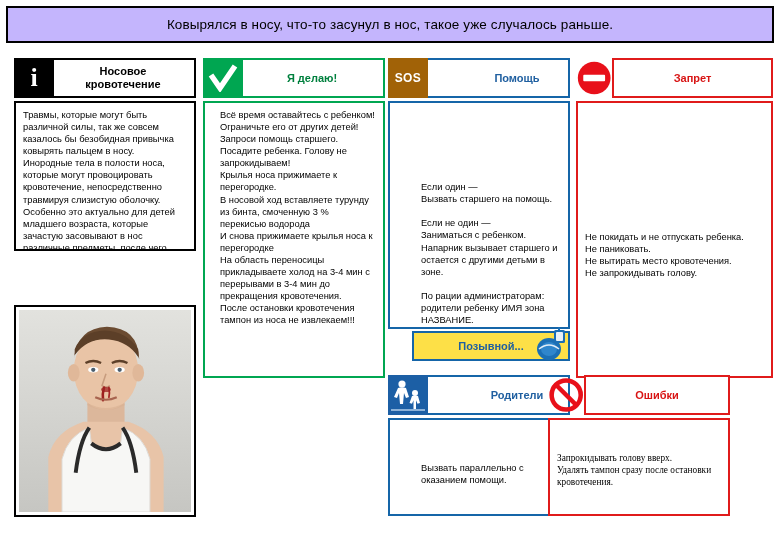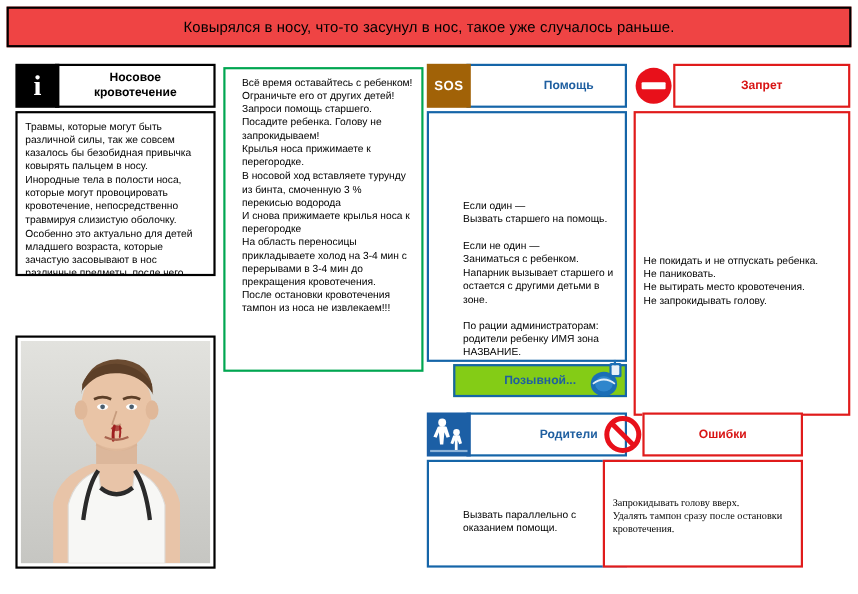--- a/index.html
+++ b/index.html
@@ -10,21 +10,21 @@
     overflow: hidden;
   }
   .page { position: relative; width: 780px; height: 540px; background:#fff; }
 
   
   .header-bar {
     position: absolute;
     left: 6px; top: 6px;
     width: 768px; height: 37px;
     border: 2px solid #000;
-    background: #ef4444;
+    background: #c4b5fd;
     display: flex; align-items: center; justify-content: center;
   }
   .header-title {
     font-size: 13.5px;
     color: #000;
     letter-spacing: 0.1px;
     text-align: center;
     white-space: nowrap;
   }
 
@@ -127,21 +127,21 @@
     width:182px; height:212px;
     border:2px solid #000; background:#fff; padding:3px;
   }
   .photo-inner { width:100%; height:100%; position:relative; overflow:hidden;
     background: linear-gradient(180deg,#dcdcd8 0%, #d2d2ce 55%, #c8c8c4 100%); }
 
   
   .callsign-btn {
     position:absolute; left:412px; top:331px;
     width:158px; height:30px;
-    border:2px solid #1565a8; background:#84cc16;
+    border:2px solid #1565a8; background:#fde047;
     display:flex; align-items:center; justify-content:center;
   }
   .callsign-label { font-size:11px; font-weight:bold; color:#1f5fa0; }
   .callsign-icon {
     position:absolute; right:-2px; top:-6px; width:38px; height:36px;
   }
 
   
   #row2-do    { position:absolute; left:203px; top:375px; width:182px; }
   #row2-help  { position:absolute; left:388px; top:375px; width:182px;border-radius:30px; }
@@ -234,20 +234,32 @@
         <ellipse cx="89" cy="81" rx="5" ry="2.6" fill="#9e2020" opacity="0.75"></ellipse>
 
         <path d="M78 89 Q89 94 100 89" stroke="#a8644f" stroke-width="2.2" fill="none"></path>
 
         <path d="M70 96 Q89 106 108 96" stroke="#d9b093" stroke-width="2" fill="none" opacity="0.6"></path>
       </svg>
     </div>
   </div>
 
   <div class="col c-green" id="col-do">
+    <div class="title-strip">
+      <div class="title-icon">
+        <div class="icon-check">
+          <svg width="30" height="28" viewBox="0 0 30 28">
+            <path d="M3 11 L12 24 L27 2" stroke="#ffffff" stroke-width="5.5" fill="none" stroke-linecap="butt" stroke-linejoin="miter"></path>
+          </svg>
+        </div>
+      </div>
+      <div class="title-box">
+        <div class="title-text">Я делаю!</div>
+      </div>
+    </div>
     <div class="body-box" style="white-space:pre-line;">Всё время оставайтесь с ребенком!
 Ограничьте его от других детей!
 Запроси помощь старшего.
 Посадите ребенка. Голову не запрокидываем!
 Крылья носа прижимаете к перегородке.
 В носовой ход вставляете турунду из бинта, смоченную 3 % перекисью водорода
 И снова прижимаете крылья носа к перегородке
 На область переносицы прикладываете холод на 3-4 мин с перерывами в 3-4 мин до прекращения кровотечения.
 После остановки кровотечения тампон из носа не извлекаем!!!</div>
   </div>

